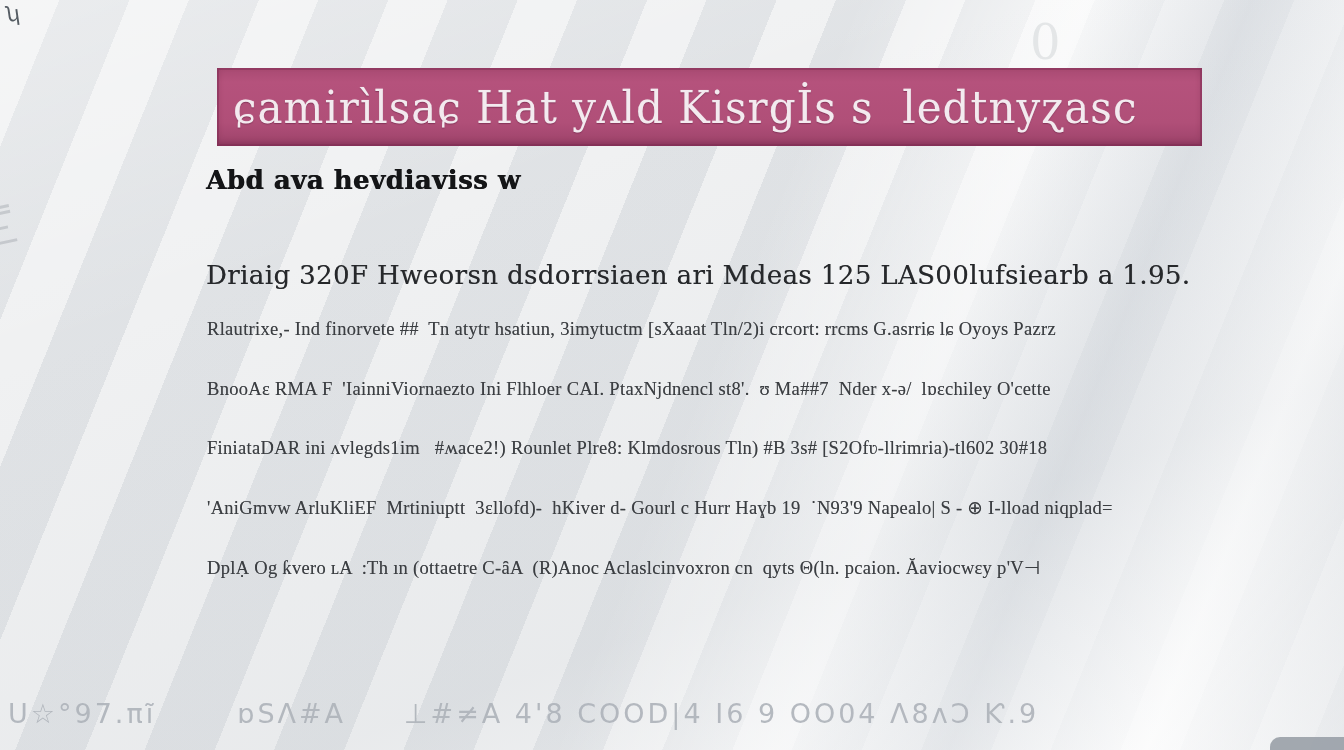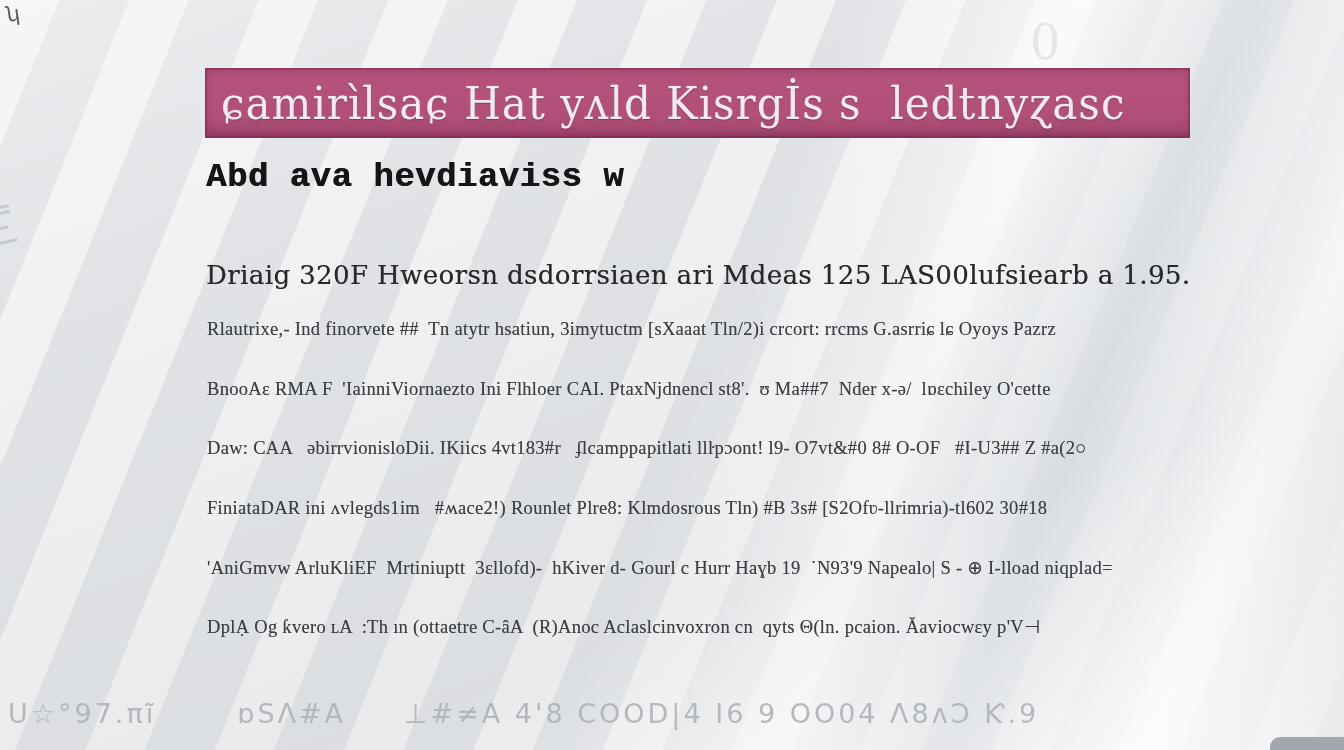--- a/index.html
+++ b/index.html
@@ -14,45 +14,44 @@
       #e6e8ea;
     font-family: "DejaVu Serif", serif;
   }
   .stripes-overlay {
     position: absolute; inset: 0;
     background: linear-gradient(160deg, rgba(255,255,255,0.35) 0%, rgba(255,255,255,0) 30%, rgba(190,196,202,0.15) 70%, rgba(255,255,255,0.4) 100%);
     pointer-events: none;
   }
   .banner {
     position: absolute;
-    left: 205px; top: 68px;
-    width: 985px; height: 70px;
+    left: 217px; top: 68px;
+    width: 985px; height: 78px;
     background: linear-gradient(180deg, #a84a72 0%, #b5527c 18%, #b04f78 70%, #9c426a 100%);
     box-shadow: inset 0 0 0 2px rgba(125,43,82,0.45), inset 0 -3px 6px rgba(90,25,55,0.35);
     display: flex; align-items: center;
   }
   .banner-title {
     padding-left: 16px;
     font-size: 42px;
     color: #f3eaef;
     letter-spacing: 1px;
     white-space: pre;
     transform: scaleY(1.06);
     text-shadow: 0 1px 1px rgba(110,35,70,0.65), 0 0 1px rgba(255,255,255,0.4);
   }
   .heading {
     position: absolute;
-    left: 206px; top: 158px;
-    font-size: 34px;
+    left: 206px; top: 165px;
+    font-size: 26px;
     font-weight: bold;
     color: #141517;
     letter-spacing: 0.5px;
     white-space: pre;
     text-shadow: 0.6px 0 0 #141517;
-    font-family: Liberation Mono, monospace;
   }
   .subheading {
     position: absolute;
     left: 206px; top: 260px;
     font-size: 26px;
     color: #26282b;
     letter-spacing: 0.4px;
     white-space: pre;
     text-shadow: 0.3px 0 0 rgba(20,21,23,0.55);
   }
@@ -108,21 +107,20 @@
     <span class="banner-title">ɕamirìlsaɕ Hat yʌld Kisrgİs s  ledtnyɀasc</span>
   </div>
 
   <div class="heading">Abd ava hevdiaviss w</div>
 
   <div class="subheading">Driaig 320F Hweorsn dsdorrsiaen ari Mdeas 125 LAS00lufsiearb a 1.95.</div>
 
   <div class="body-block">
     <div class="body-line">Rlautrixe,- Ind finorvete ##  Tn atytr hsatiun, 3imytuctm [sXaaat Tln/2)i crcort: rrcms G.asrriɕ lɕ Oyoys Pazrz</div>
     <div class="body-line">BnooAɛ RMA F  'IainniViornaezto Ini Flhloer CAI. PtaxNjdnencl st8'.  ʊ Ma##7  Nder x-ə/  lɒɛchiley O'cette</div>
-    <div class="body-line">Daw: CAA   əbirrvionisloDii. IKiics 4vt183#r   ʄlcamppapitlati llŀpɔont! l9- O7vt&amp;#0 8# O-OF   #I-U3## Z #a(2○</div>
     <div class="body-line">FiniataDAR ini ʌvlegds1im   #ʍace2!) Rounlet Plre8: Klmdosrous Tln) #B 3s# [S2Ofʋ-llrimria)-tl602 30#18</div>
     <div class="body-line">'AniGmvw ArluKliEF  Mrtiniuptt  3ɛllofd)-  hKiver d- Gourl c Hurr Haɣb 19  ˙N93'9 Napealo| S - ⊕ I-lload niqplad=</div>
     <div class="body-line">DplẠ Og ƙvero ʟA  :Th ın (ottaetre C-ȃA  (R)Anoc Aclaslcinvoxron cn  qyts Θ(ln. pcaion. Ăaviocwɛy p'V⊣</div>
   </div>
 
   <div class="footer-watermark">U☆°97.πĩ       ɒSΛ#A     ⊥#≠A 4'8 COOD|4 I6 9 OO04 Λ8ʌƆ Ƙ.9</div>
 
   <div class="corner-tab"></div>
 
 </div>

